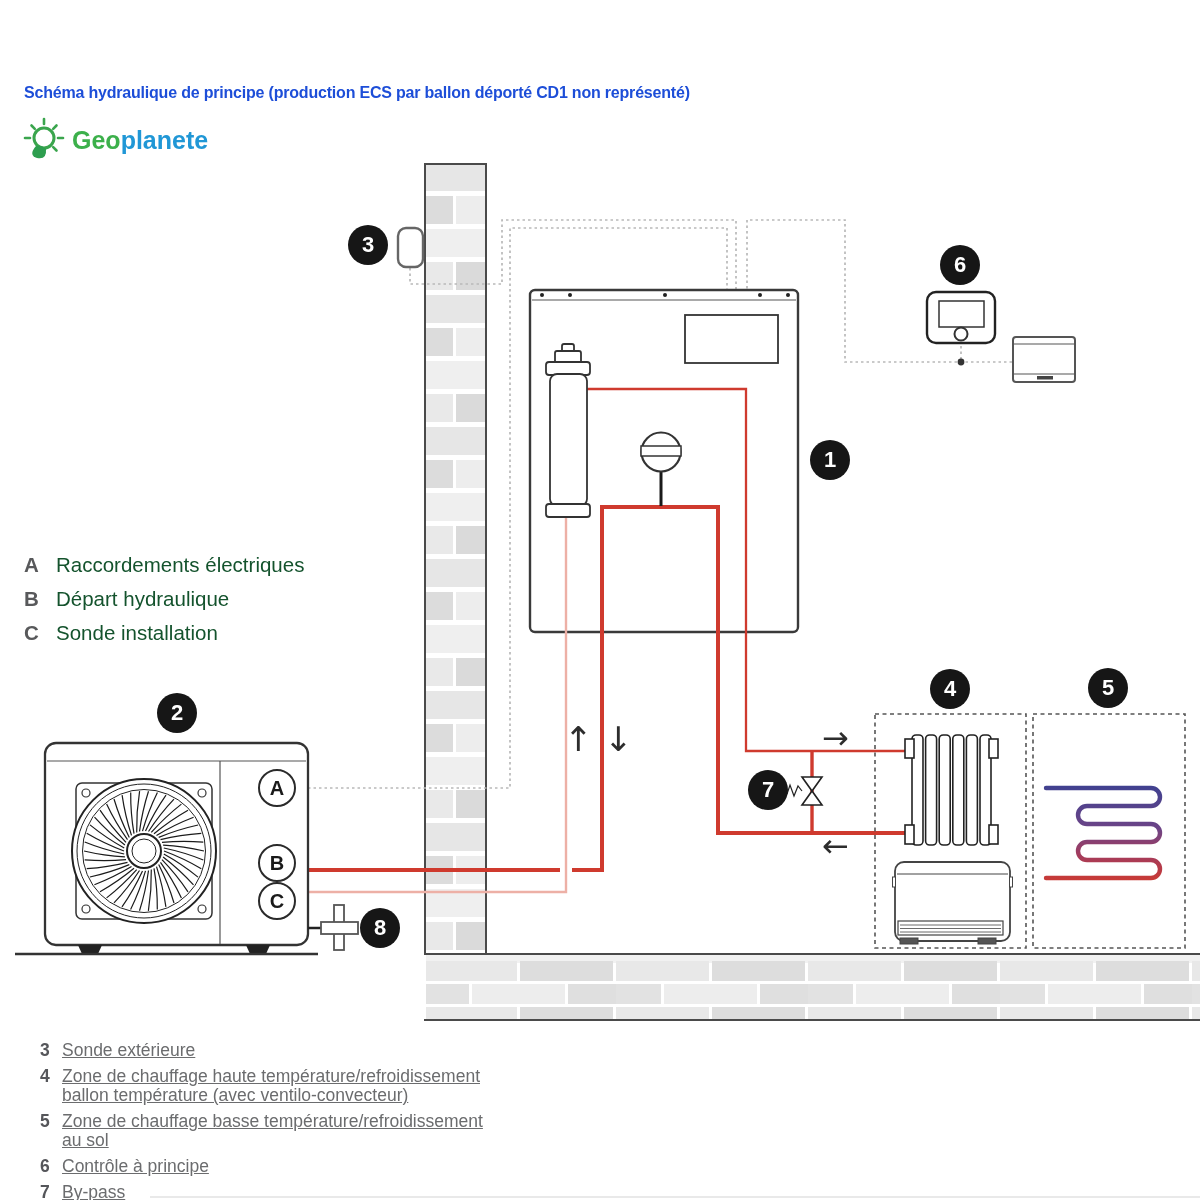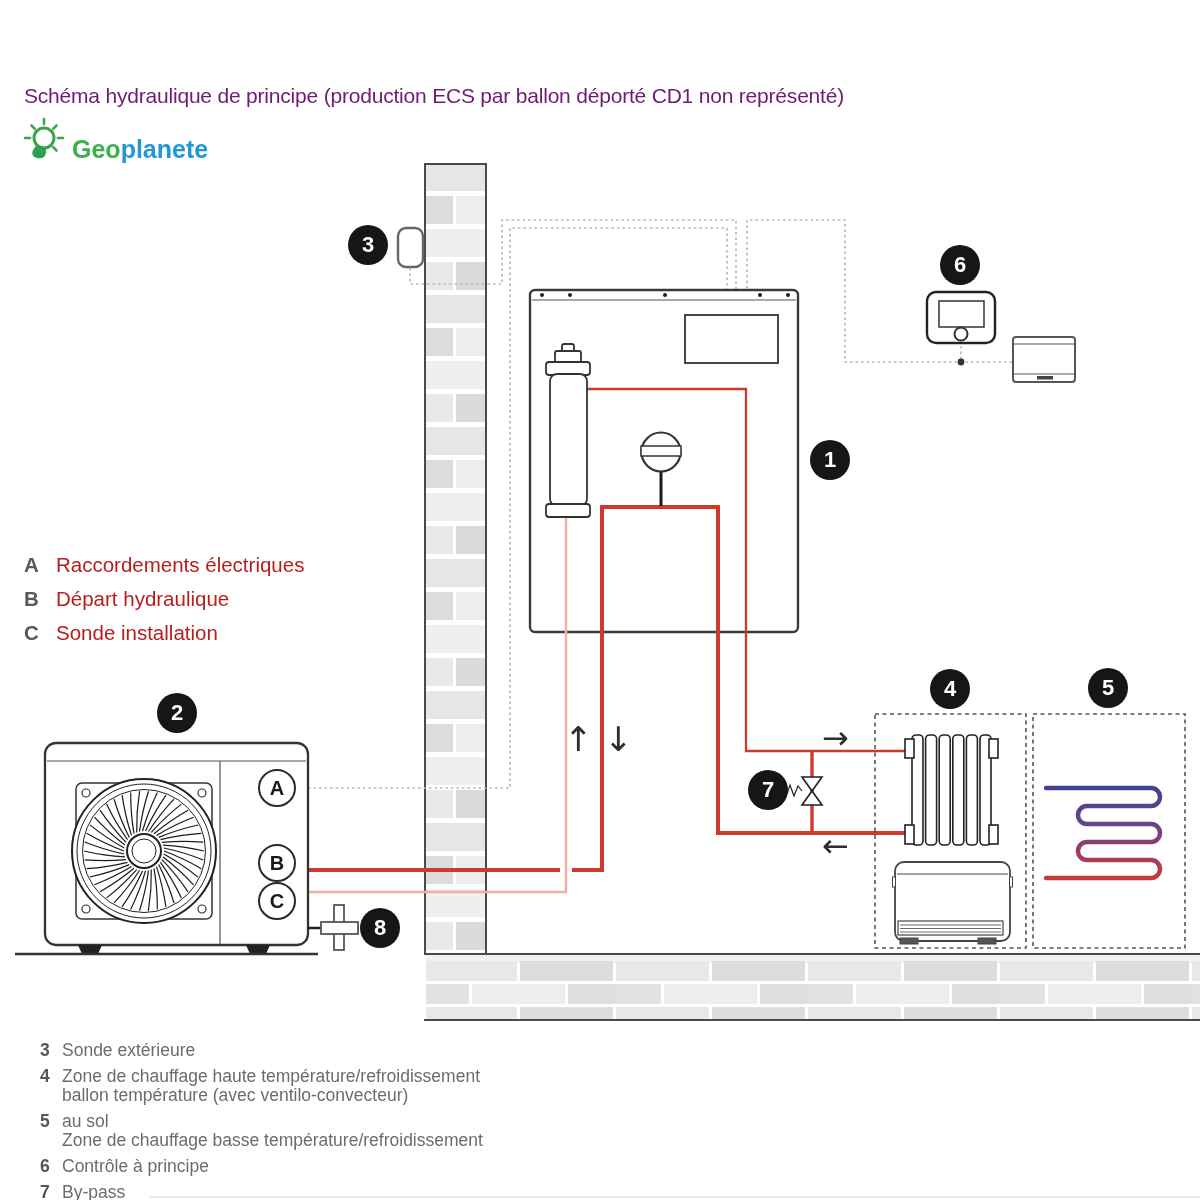--- a/index.html
+++ b/index.html
@@ -1,44 +1,44 @@
 <!DOCTYPE html>
 <html><head>
 <meta charset="utf-8">
 <style>
   html,body{margin:0;padding:0;background:#fff;}
   .canvas{position:relative;width:1200px;height:1200px;background:#fff;overflow:hidden;
           font-family:"Liberation Sans", sans-serif;}
   svg.diagram{position:absolute;left:0;top:0;z-index:1;}
   .overlay{position:absolute;left:0;top:0;width:1200px;height:1200px;z-index:2;pointer-events:none;}
 
-  .title{position:absolute;left:24px;top:84px;width:1150px;font-size:21px;font-weight:normal;
-         color:#701a75;letter-spacing:-0.2px;}
-  .logo{position:absolute;left:22px;top:116px;display:flex;align-items:flex-end;gap:6px;}
+  .title{position:absolute;left:24px;top:84px;width:1150px;font-size:16px;font-weight:bold;
+         color:#1d4ed8;letter-spacing:-0.2px;}
+  .logo{position:absolute;left:22px;top:116px;display:flex;align-items:center;gap:6px;}
   .logo-text{font-size:25px;font-weight:bold;letter-spacing:0;}
   .logo-geo{color:#3cb04b;}
   .logo-planete{color:#2097d6;}
 
   .badge{position:absolute;width:40px;height:40px;border-radius:50%;background:#161616;color:#fff;
          font-size:22px;font-weight:bold;display:flex;align-items:center;justify-content:center;}
   .port{position:absolute;width:38px;height:38px;border-radius:50%;background:#fff;border:2.5px solid #2a2a2a;
         box-sizing:border-box;color:#1a1a1a;font-size:20px;font-weight:bold;
         display:flex;align-items:center;justify-content:center;}
   .arrow{position:absolute;color:#2d2d2d;font-family:"DejaVu Sans", sans-serif;line-height:1;}
 
   .legend-ports{position:absolute;left:24px;top:553px;}
   .legend-ports .row{display:flex;margin-bottom:10px;font-size:20.5px;}
   .legend-ports .key{width:32px;font-weight:bold;color:#58595b;}
-  .legend-ports .txt{color:#b91c1c;}
+  .legend-ports .txt{color:#14532d;}
 
   .legend-items{position:absolute;left:40px;top:1041px;}
   .legend-items .item{display:flex;margin-bottom:7px;font-size:17.5px;line-height:19px;}
   .legend-items .num{width:22px;font-weight:bold;color:#55565a;flex:none;}
   .legend-items .lines{color:#6b6c6e;}
-  .legend-items .line{display:block;}
+  .legend-items .line{display:block;text-decoration:underline;}
 
   .hairline{position:absolute;left:150px;top:1196px;width:1050px;height:2px;background:#e9e9e9;}
 </style>
 </head>
 <body>
 
 <div class="canvas">
 
   <svg class="diagram" width="1200" height="1200" viewBox="0 0 1200 1200">
     <defs>
@@ -322,22 +322,22 @@
       <div class="item">
         <span class="num">4</span>
         <span class="lines">
           <span class="line">Zone de chauffage haute température/refroidissement</span>
           <span class="line">ballon température (avec ventilo-convecteur)</span>
         </span>
       </div>
       <div class="item">
         <span class="num">5</span>
         <span class="lines">
+          <span class="line">Zone de chauffage basse température/refroidissement</span>
           <span class="line">au sol</span>
-          <span class="line">Zone de chauffage basse température/refroidissement</span>
         </span>
       </div>
       <div class="item">
         <span class="num">6</span>
         <span class="lines">
             <span class="line">Contrôle à principe</span>
           </span>
       </div>
       <div class="item">
         <span class="num">7</span>

